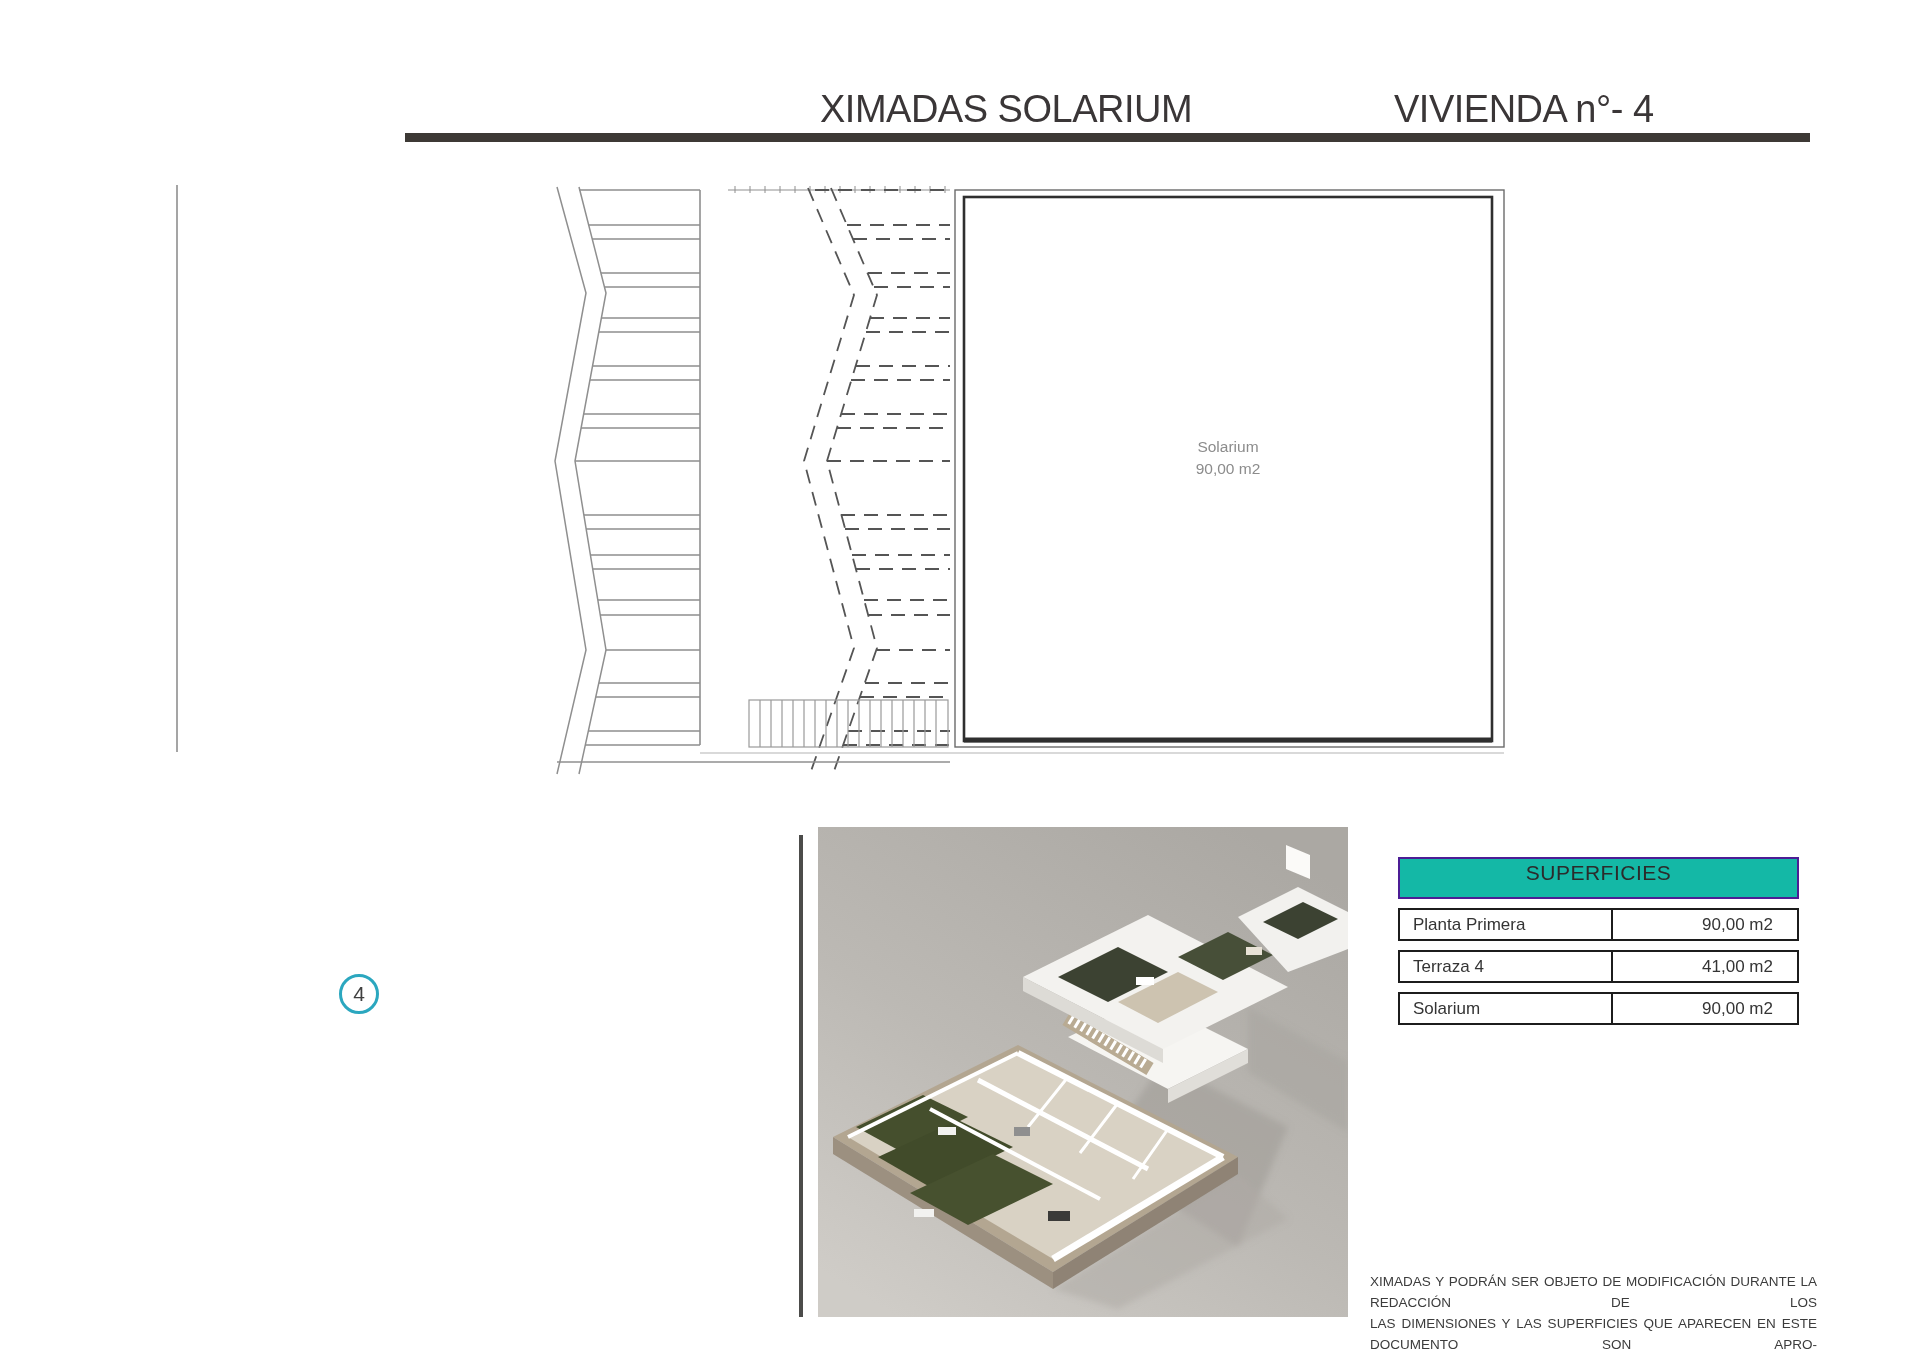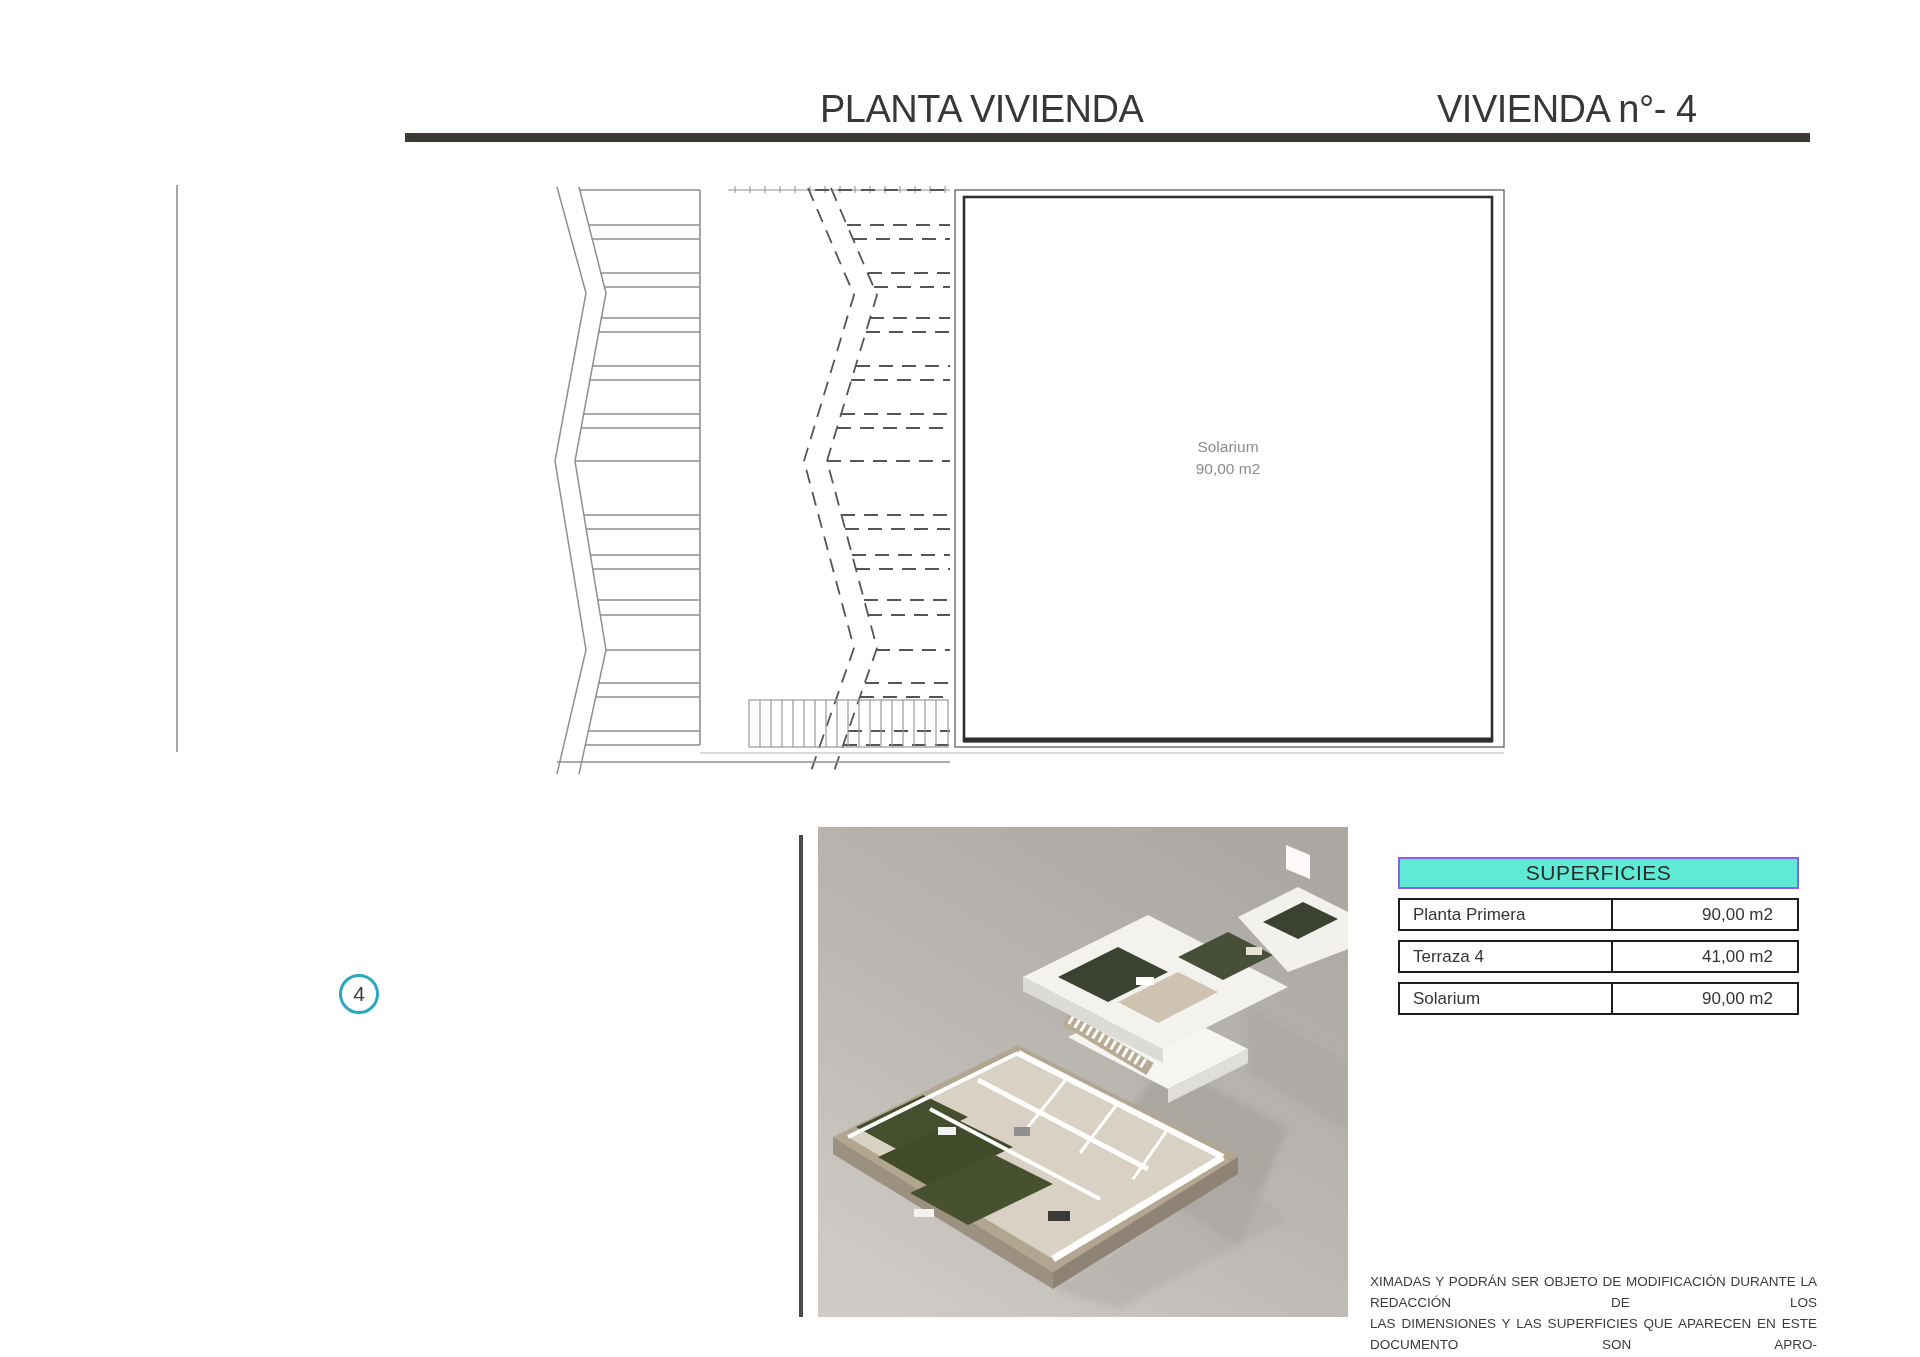--- a/index.html
+++ b/index.html
@@ -2,35 +2,35 @@
 <html style="--accent-teal: #2ba7bf; --bar-color: #3d3935; --plan-line-light: #8f8f8f; --plan-line-dark: #555555; --box-line: #2f2f2f; --render-bg-top: #aba8a3; --render-bg-bottom: #cfccc7; --garden-green: #454f2d; --gravel-tan: #b3a691; --floor-beige: #d9d2c4;"><head>
 <meta charset="utf-8">
 <style>
   html,body{margin:0;padding:0;background:#ffffff;}
   .page{position:relative;width:1920px;height:1357px;background:#fff;overflow:hidden;
         font-family:"Liberation Sans",sans-serif;}
   .abs{position:absolute;}
 
   
   .title-main{left:820px;top:88px;font-size:38px;letter-spacing:-0.5px;color:#3a3637;}
-  .title-right{left:1394px;top:88px;font-size:38px;letter-spacing:-0.5px;color:#3a3637;margin-left:43px;}
+  .title-right{left:1394px;top:88px;font-size:38px;letter-spacing:-0.5px;color:#3a3637;}
   .title-rule{left:405px;top:133px;width:1405px;height:9px;background:var(--bar-color,#3d3935);}
 
   
   .marker{left:339px;top:974px;width:34px;height:34px;border:3px solid var(--accent-teal,#2ba7bf);
           border-radius:50%;display:flex;align-items:center;justify-content:center;
           font-size:21px;color:#3f3f3f;background:#fff;}
 
   
   .divider{left:799px;top:835px;width:4px;height:482px;background:#4c4c4a;}
 
   
   .stable{left:1398px;top:857px;width:401px;color:#343434;}
   .stable *{box-sizing:border-box;}
-  .thead{height:32px;border:2px solid #8b5cf6;background:#5eead4;text-align:center;
+  .thead{height:42px;border:2px solid #4c1d95;background:#14b8a6;text-align:center;
          font-size:21px;line-height:28px;letter-spacing:0.5px;color:#2b2b2b;}
   .trow{margin-top:9px;height:33px;border:2px solid #1c1c1c;display:flex;font-size:17px;}
   .tlabel{flex:0 0 213px;border-right:2px solid #1c1c1c;padding-left:13px;line-height:29px;}
   .tvalue{flex:1;text-align:right;padding-right:24px;line-height:29px;}
 
   
   .disclaimer{left:1370px;top:1271px;width:447px;font-size:13.5px;line-height:21px;color:#3c3c3c;}
   .disclaimer .just{text-align:justify;text-align-last:justify;}
 
   
@@ -87,21 +87,21 @@
 
     <g fill="none">
       <rect x="955" y="190" width="549" height="557" stroke="#6b6b6b" stroke-width="1.4"></rect>
       <rect x="964" y="197" width="528" height="544" stroke="#2f2f2f" stroke-width="2.6"></rect>
       <path d="M964 740H1492" stroke="#2f2f2f" stroke-width="5"></path>
     </g>
     <text x="1228" y="452" text-anchor="middle" font-size="15.5" fill="#8c8c8c">Solarium</text>
     <text x="1228" y="474" text-anchor="middle" font-size="15.5" fill="#8c8c8c">90,00 m2</text>
   </svg>
 
-  <div class="abs title-main">PLANTA VIVIENDA</div>
+  <div class="abs title-main">XIMADAS SOLARIUM</div>
   <div class="abs title-right">VIVIENDA n°- 4</div>
   <div class="abs title-rule"></div>
 
   <div class="abs marker">
     <span>4</span>
   </div>
 
   <div class="abs divider"></div>
 
   <svg class="abs render" viewBox="0 0 530 490">

